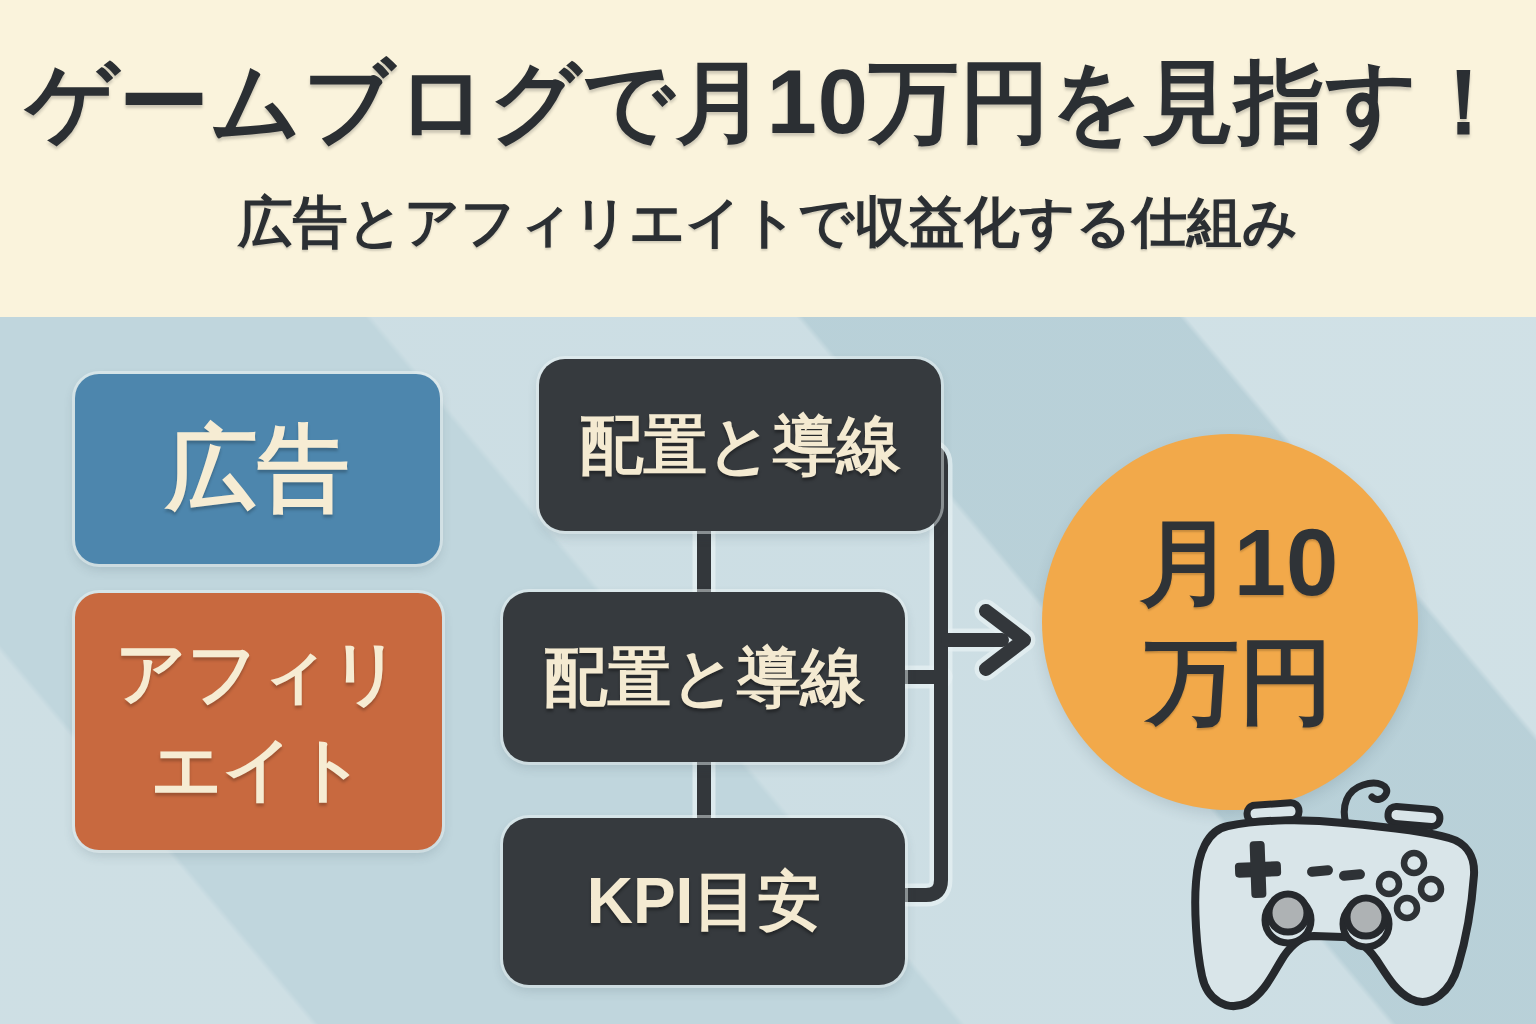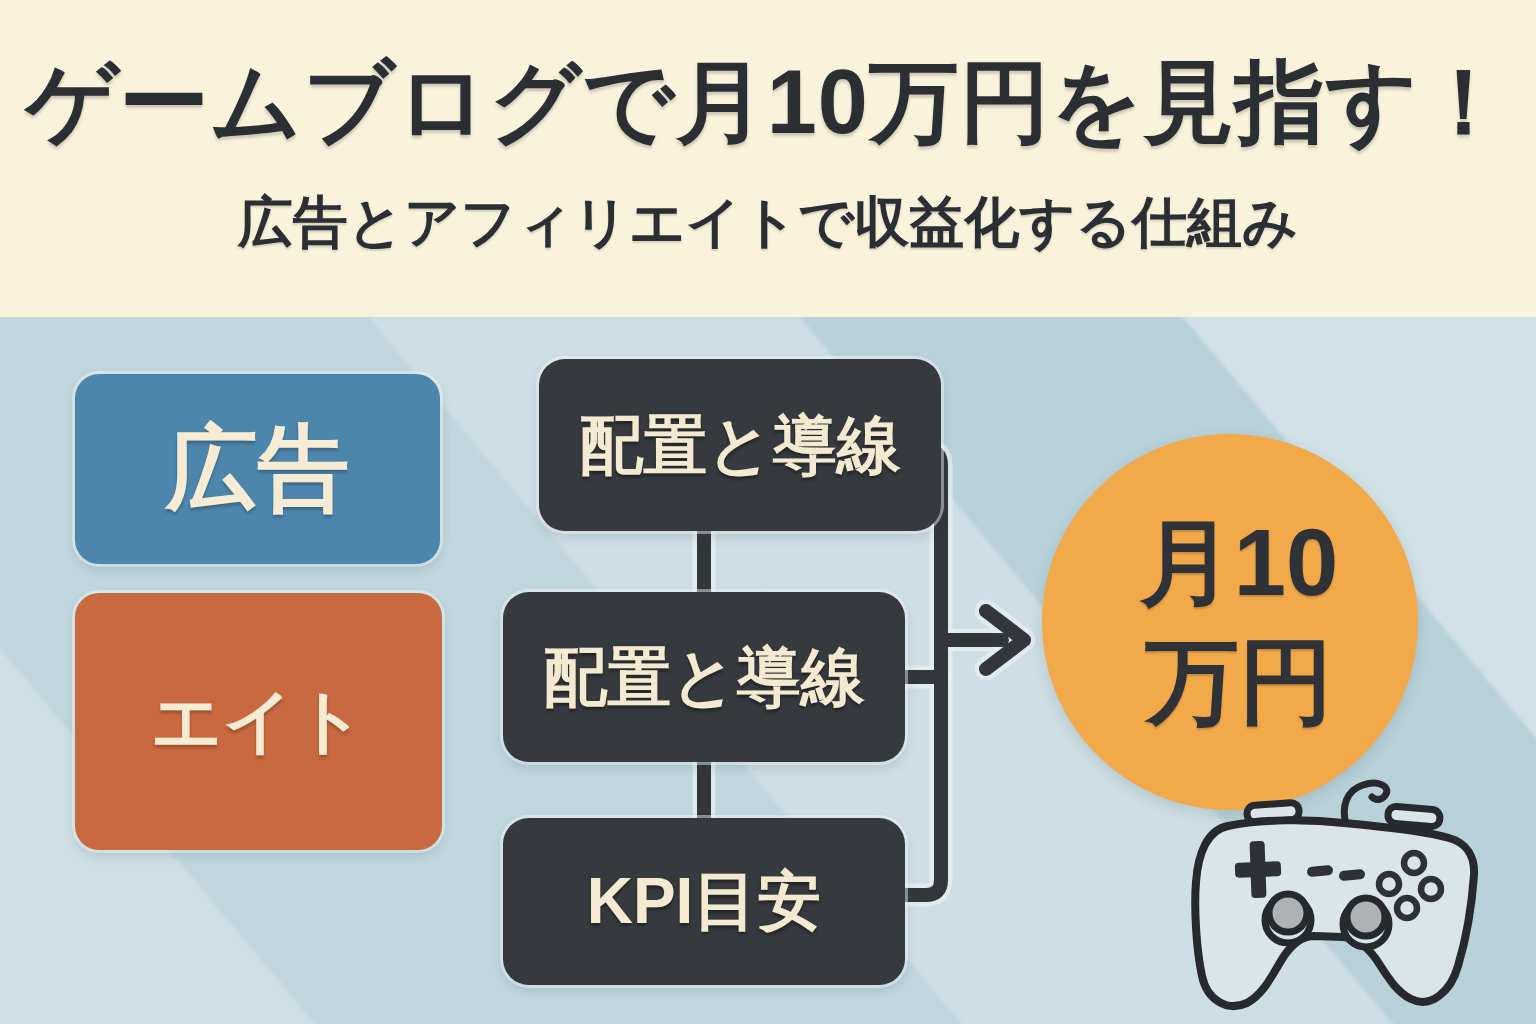--- a/index.html
+++ b/index.html
@@ -161,20 +161,21 @@
       <path d="M986 611 L1024 640 L986 669"></path>
     </g>
   </svg>
 
   <div class="flow-box src-ads">
     <span class="label">広告</span>
   </div>
 
   <div class="flow-box src-aff">
     <span class="label">
+      <span class="line-block">アフィリ</span>
       <span class="line-block">エイト</span>
     </span>
   </div>
 
   <div class="flow-box step step-1">
     <span class="label">配置と導線</span>
   </div>
   <div class="flow-box step step-2">
     <span class="label">配置と導線</span>
   </div>

